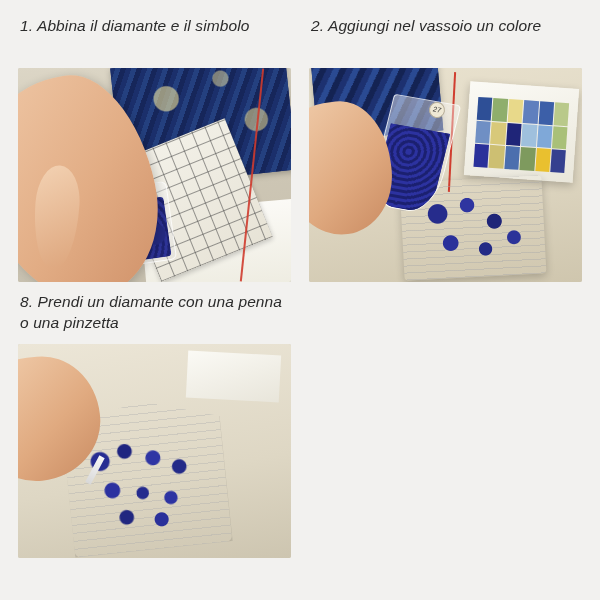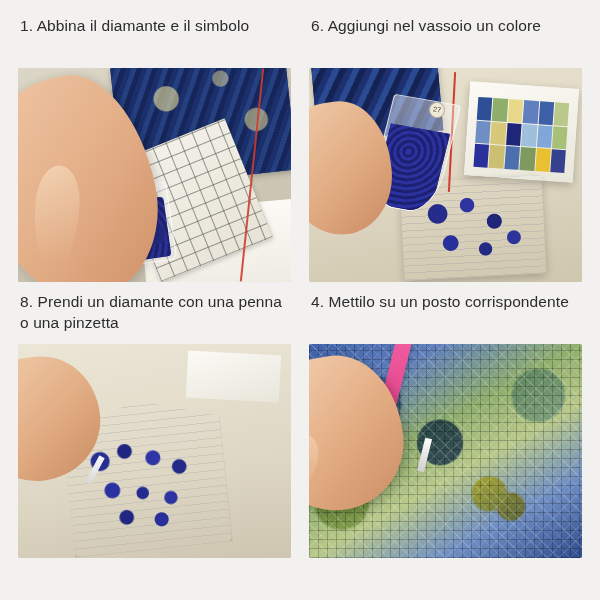--- a/index.html
+++ b/index.html
@@ -17,20 +17,21 @@
     position: relative;
     width: 600px;
     height: 476px;
     box-sizing: border-box;
     padding: 16px 18px;
     display: grid;
     grid-template-columns: 1fr 1fr;
     grid-template-rows: 1fr 1fr;
     column-gap: 18px;
     row-gap: 10px;
+    font-style: italic;
   }
   .step {
     display: flex;
     flex-direction: column;
   }
   .step-caption {
     font-size: 15.5px;
     line-height: 1.35;
     color: #2c2c2c;
     font-weight: 400;
@@ -434,21 +435,21 @@
       <div class="p1-baggie">
         <div class="p1-beads"></div>
       </div>
       <div class="p1-hand">
         <div class="p1-finger"></div>
       </div>
     </div>
   </div>
 
   <div class="step">
-    <div class="step-caption">6. Aggiungi nel vassoio un colore</div>
+    <div class="step-caption">2. Aggiungi nel vassoio un colore</div>
     <div class="photo">
       <div class="layer p2-bg"></div>
       <div class="p2-canvas"></div>
       <div class="p2-chart">
         <div class="swatches">
           <span style="background:#2e4f96"></span>
             <span style="background:#8fae6c"></span>
           <span style="background:#e8d98a"></span>
             <span style="background:#5f7fbe"></span>
           <span style="background:#3c5fa8"></span>
@@ -484,27 +485,14 @@
       <div class="layer p3-bg"></div>
       <div class="p3-paper"></div>
       <div class="p3-tray"></div>
       <div class="p3-beads"></div>
       <div class="p3-pentip"></div>
       <div class="p3-pen"></div>
       <div class="p3-hand"></div>
     </div>
   </div>
 
-  <div class="step">
-    <div class="step-caption">4. Mettilo su un posto corrispondente</div>
-    <div class="photo">
-      <div class="layer p4-bg"></div>
-      <div class="p4-mosaic"></div>
-      <div class="p4-sparkle"></div>
-      <div class="p4-pentip"></div>
-      <div class="p4-pen"></div>
-      <div class="p4-hand">
-        <div class="p4-thumb"></div>
-      </div>
-    </div>
-  </div>
 
 </div>
 
 </body></html>

